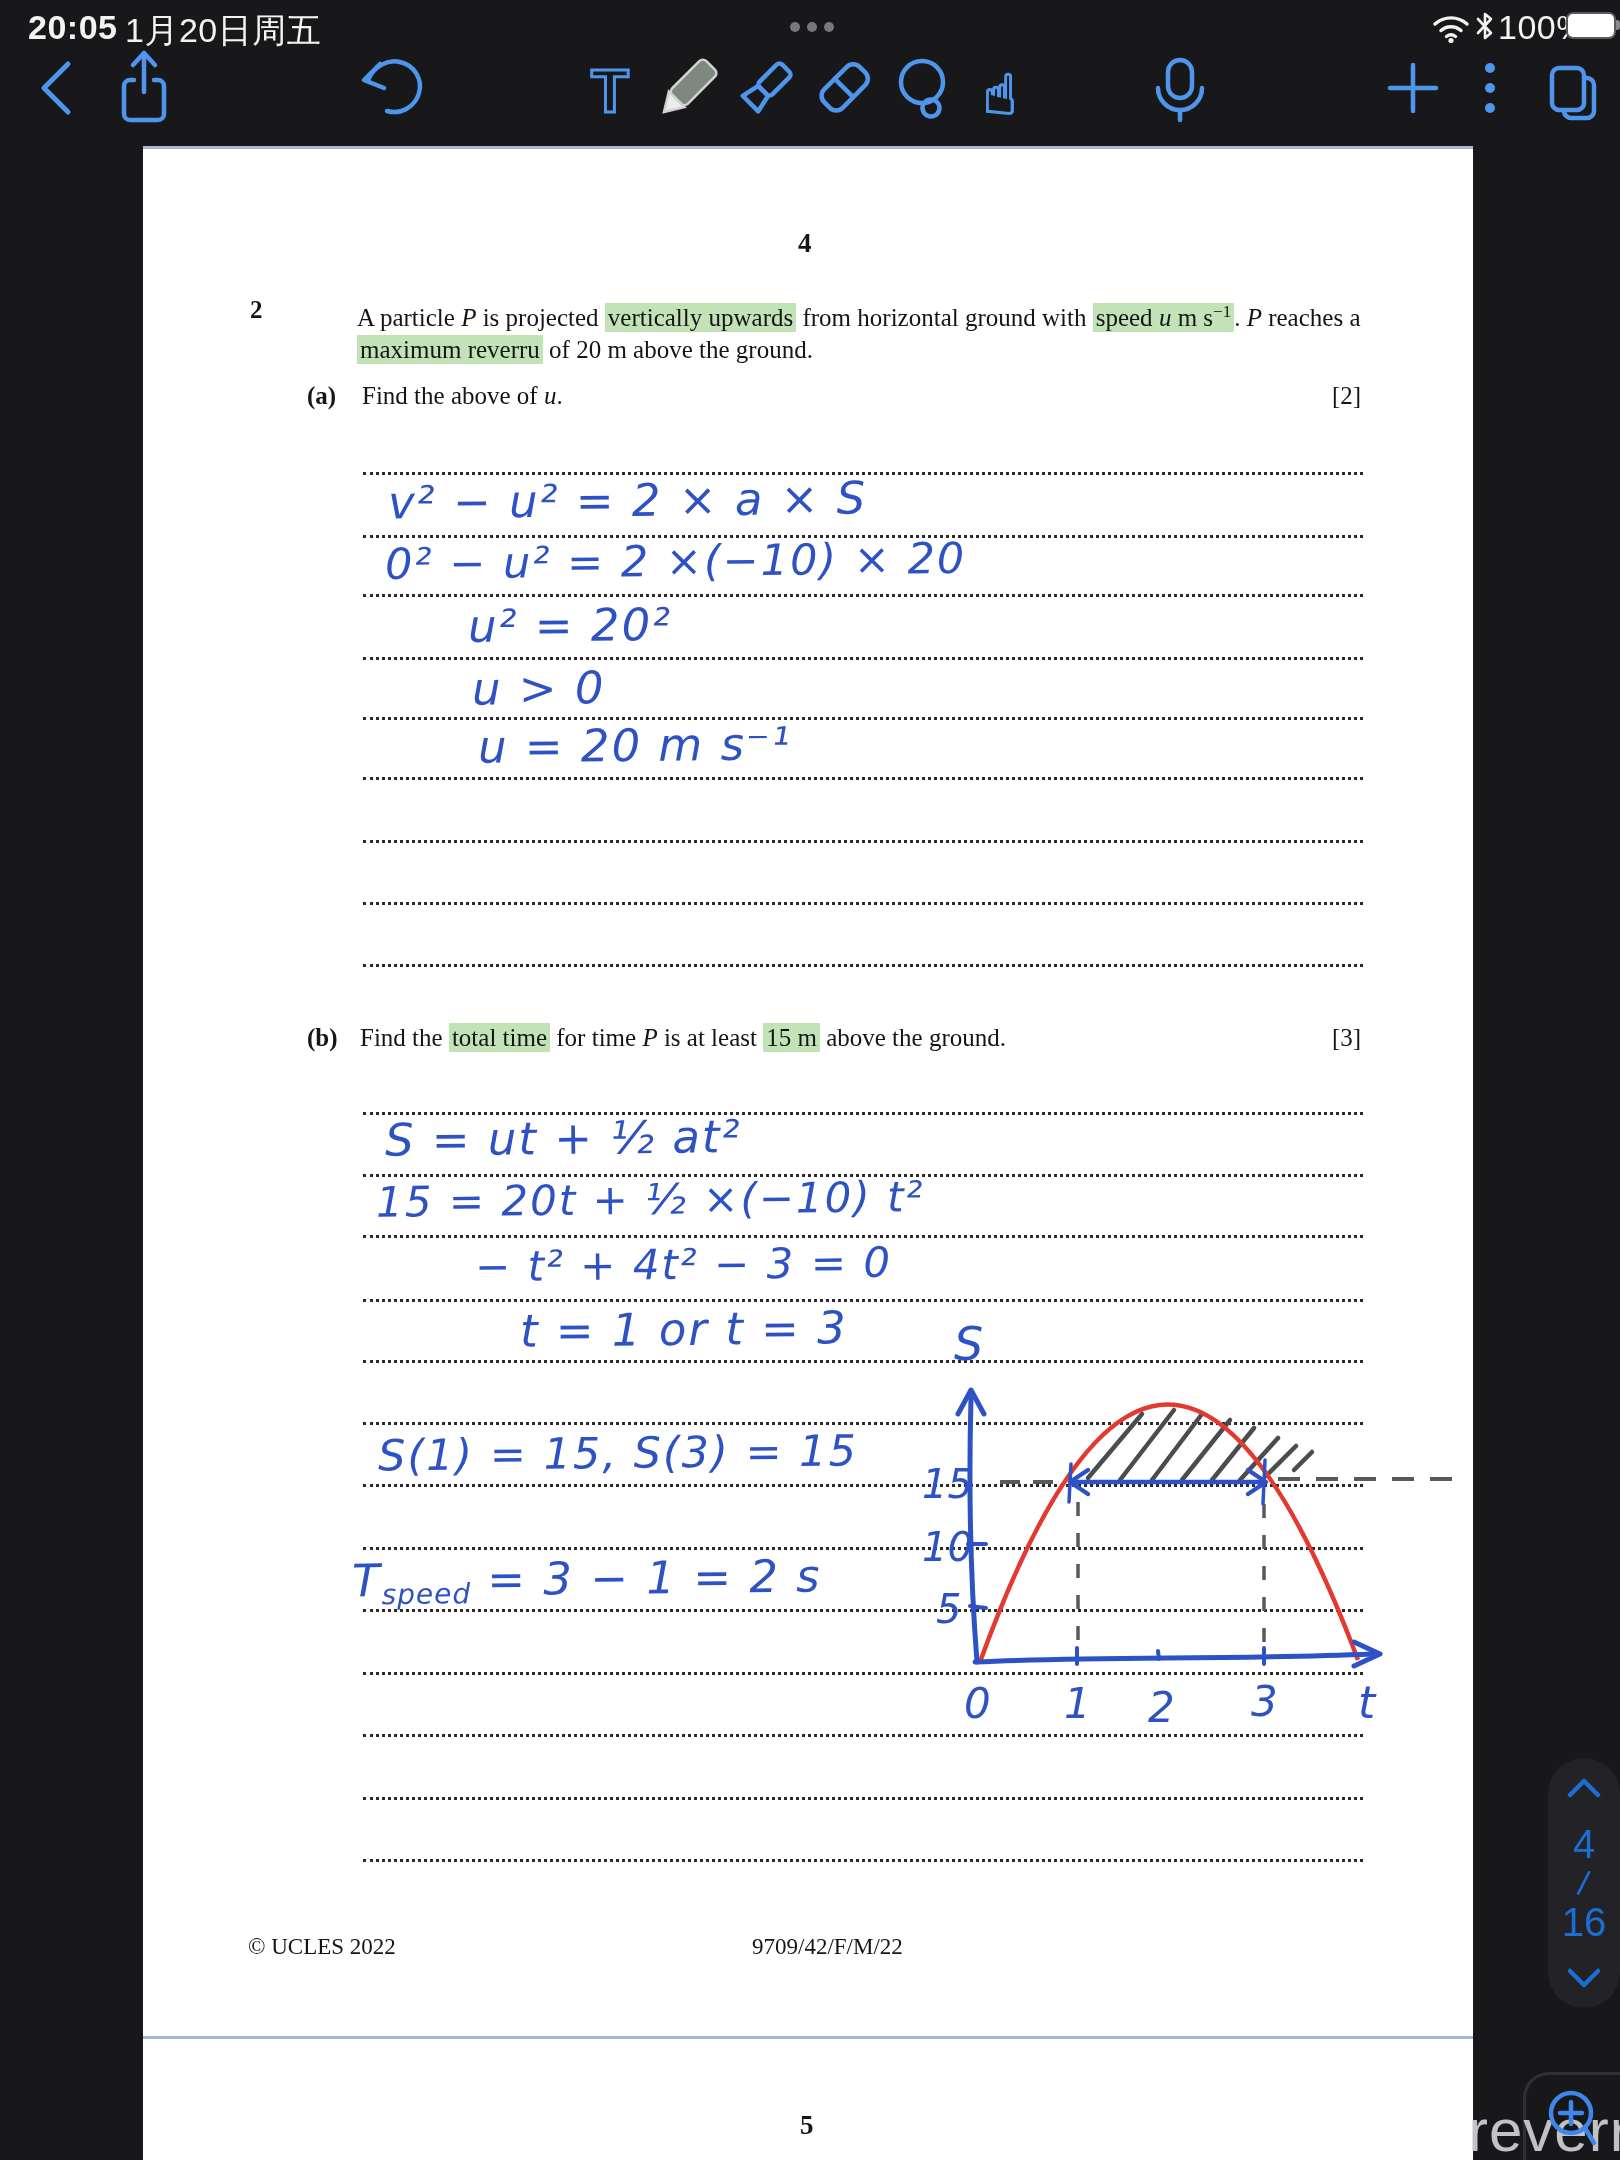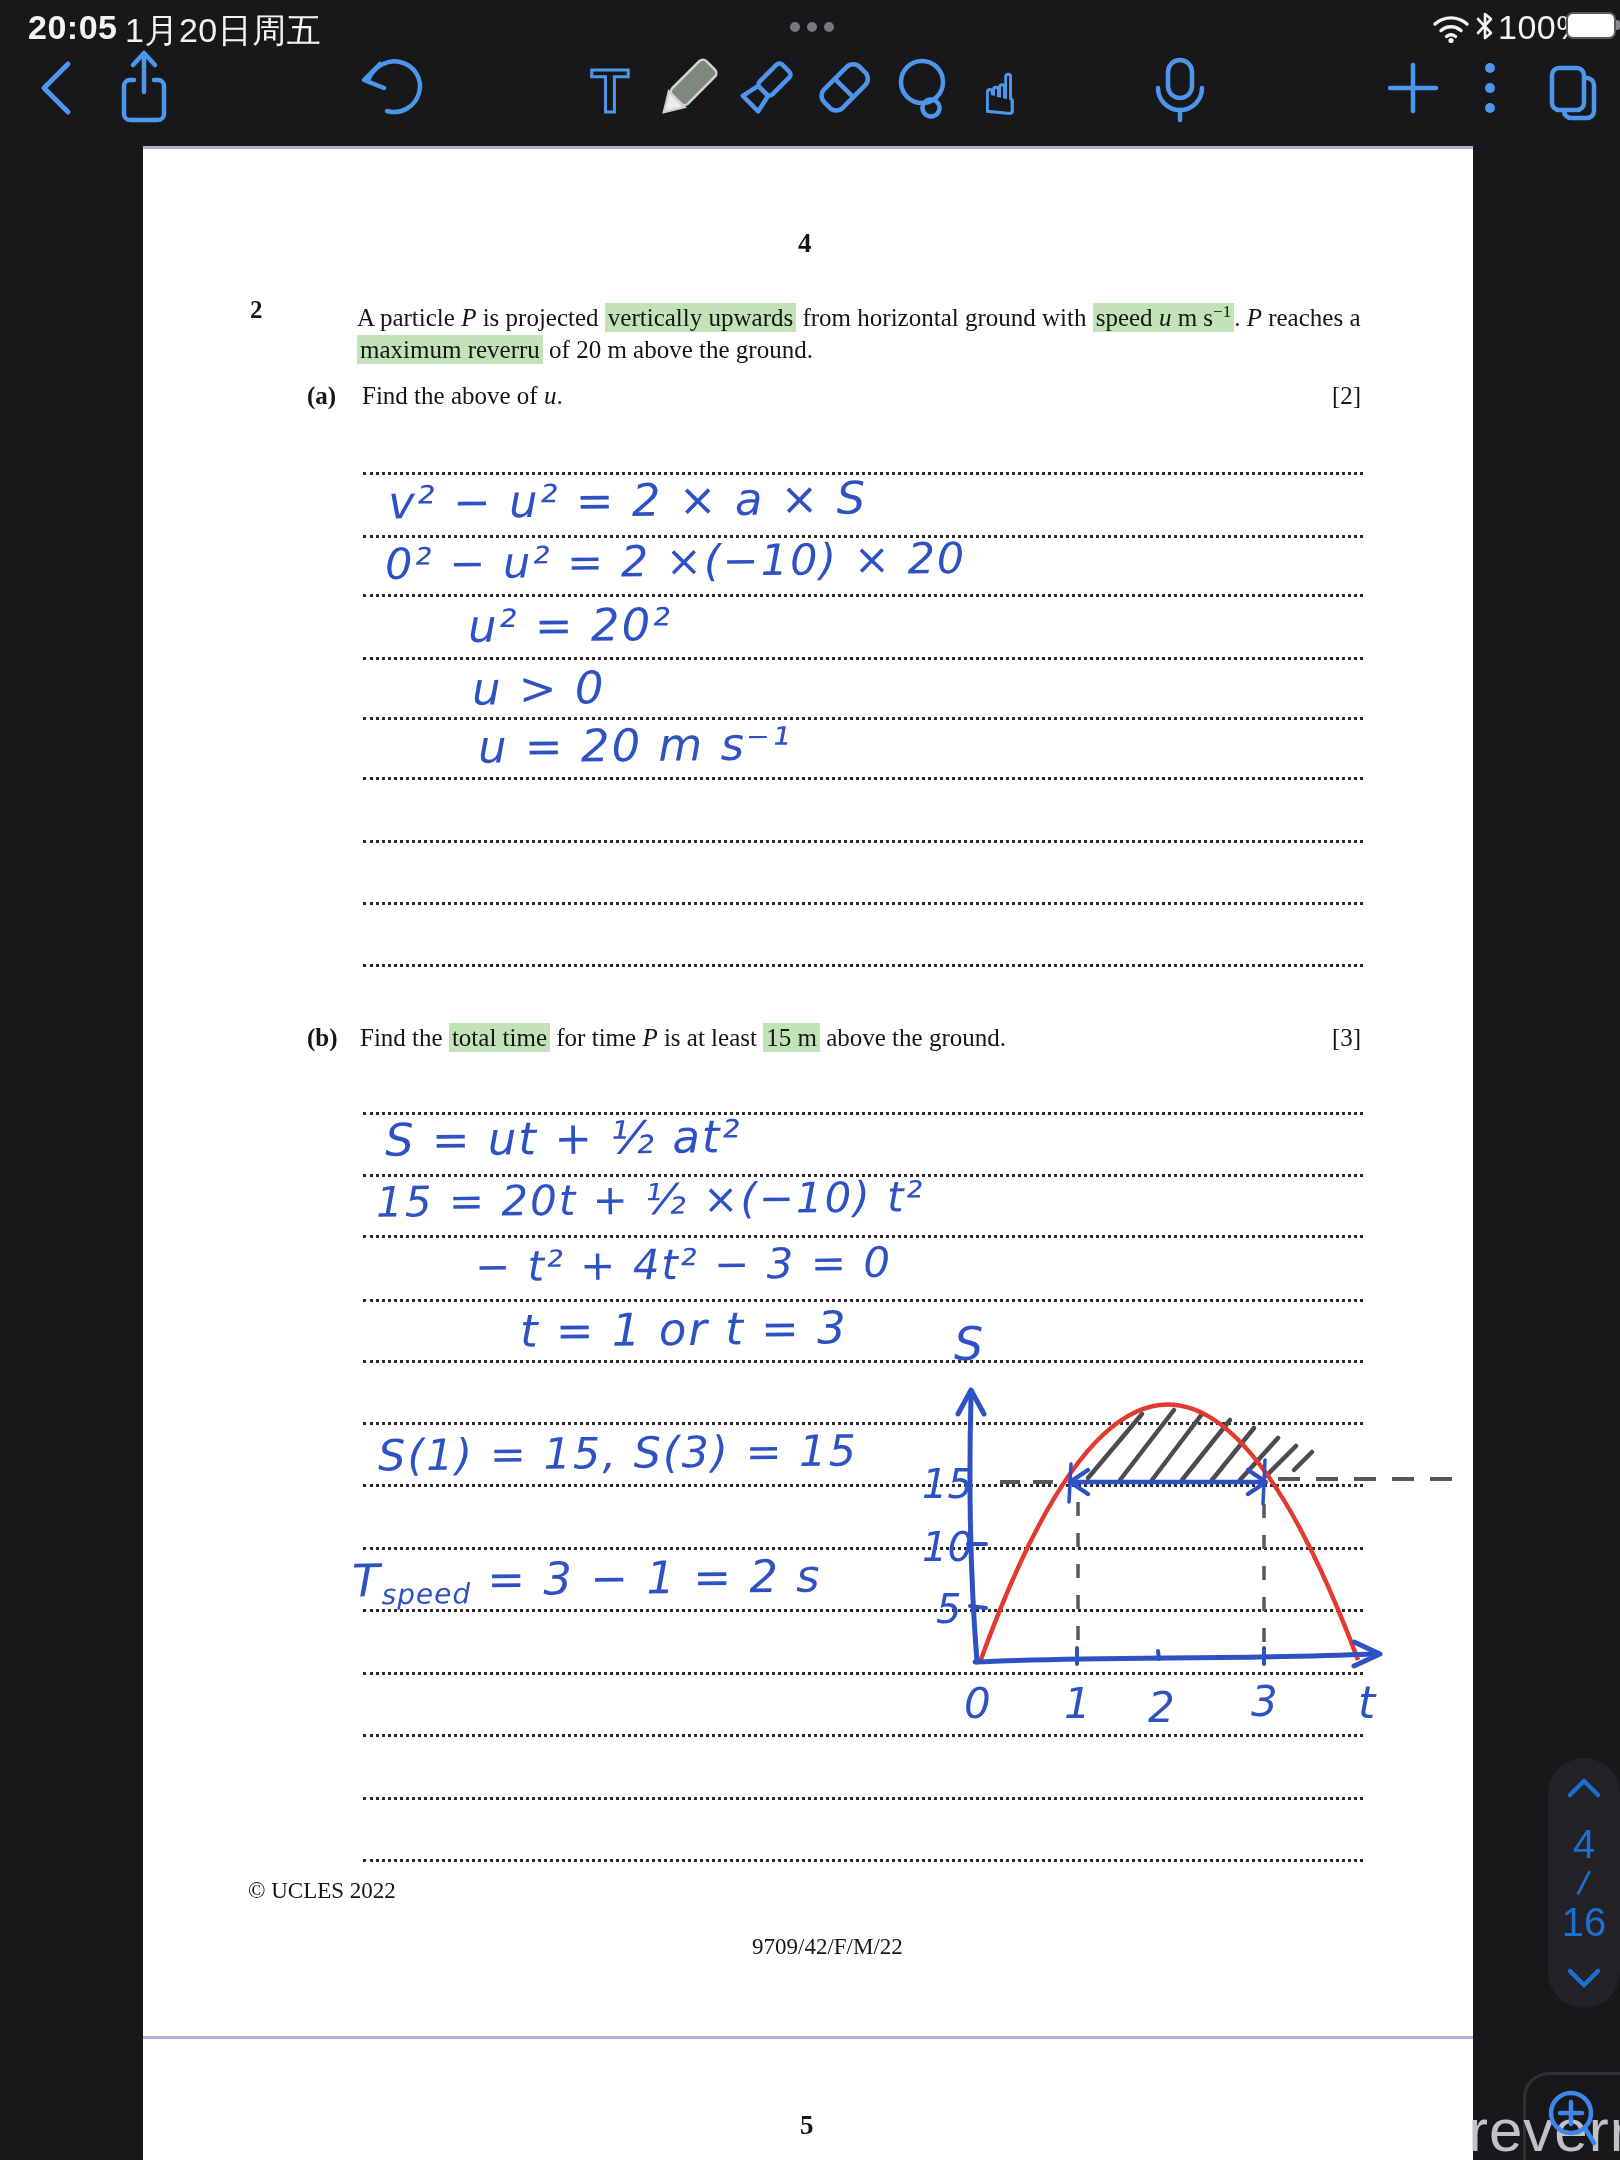--- a/index.html
+++ b/index.html
@@ -254,21 +254,21 @@
   <text class="graph-hw-text" x="24" y="180" font-size="40">15</text>
   <text class="graph-hw-text" x="24" y="243" font-size="40">10</text>
   <text class="graph-hw-text" x="38" y="305" font-size="40">5</text>
   <text class="graph-hw-text" x="66" y="400" font-size="42">0</text>
   <text class="graph-hw-text" x="166" y="400" font-size="42">1</text>
   <text class="graph-hw-text" x="250" y="404" font-size="42">2</text>
   <text class="graph-hw-text" x="353" y="398" font-size="42">3</text>
   <text class="graph-hw-text" x="460" y="400" font-size="44">t</text>
 </svg>
 
-<div class="abs serif footer" style="left:248px;top:1878px;">© UCLES 2022</div>
+<div class="abs serif footer" style="left:248px;top:1934px;">© UCLES 2022</div>
 <div class="abs serif footer" style="left:752px;top:1934px;">9709/42/F/M/22</div>
 <div class="abs serif bold" style="left:800px;top:2110px;font-size:27px;">5</div>
 
 <div class="abs navpill">
   <svg width="40" height="24" viewBox="0 0 40 24">
       <polyline points="6,19 20,5 34,19" stroke="#1b6ed2" stroke-width="4.5" fill="none" stroke-linecap="round" stroke-linejoin="round"></polyline>
     </svg>
   <div style="display:flex;flex-direction:column;align-items:center;gap:2px;">
     <div class="navnum">4</div>
     <div class="navnum" style="transform:rotate(12deg);font-size:34px;">/</div>

